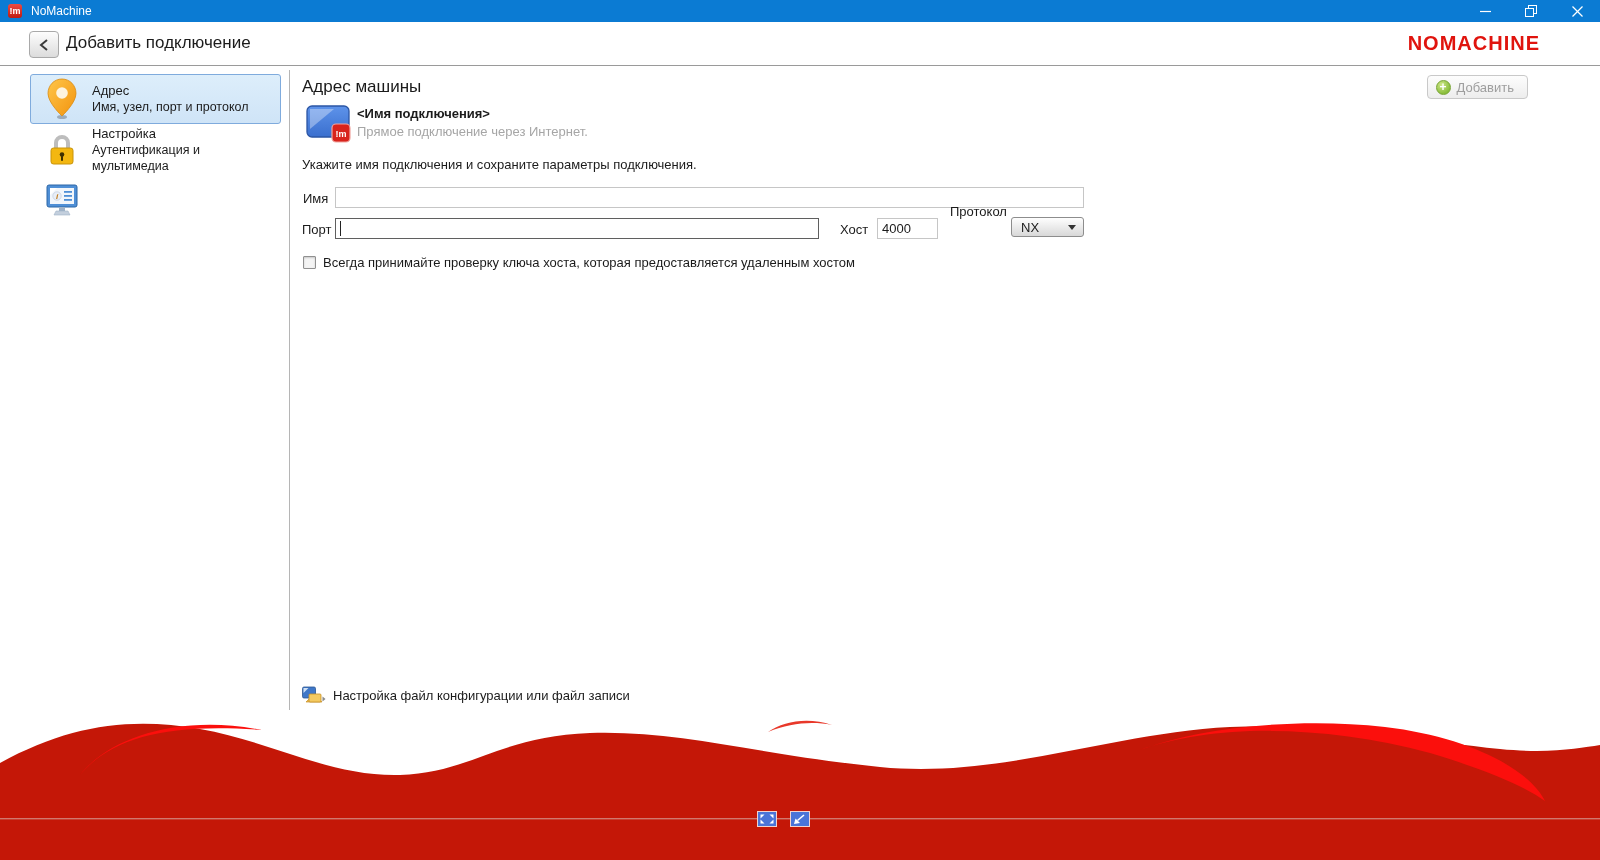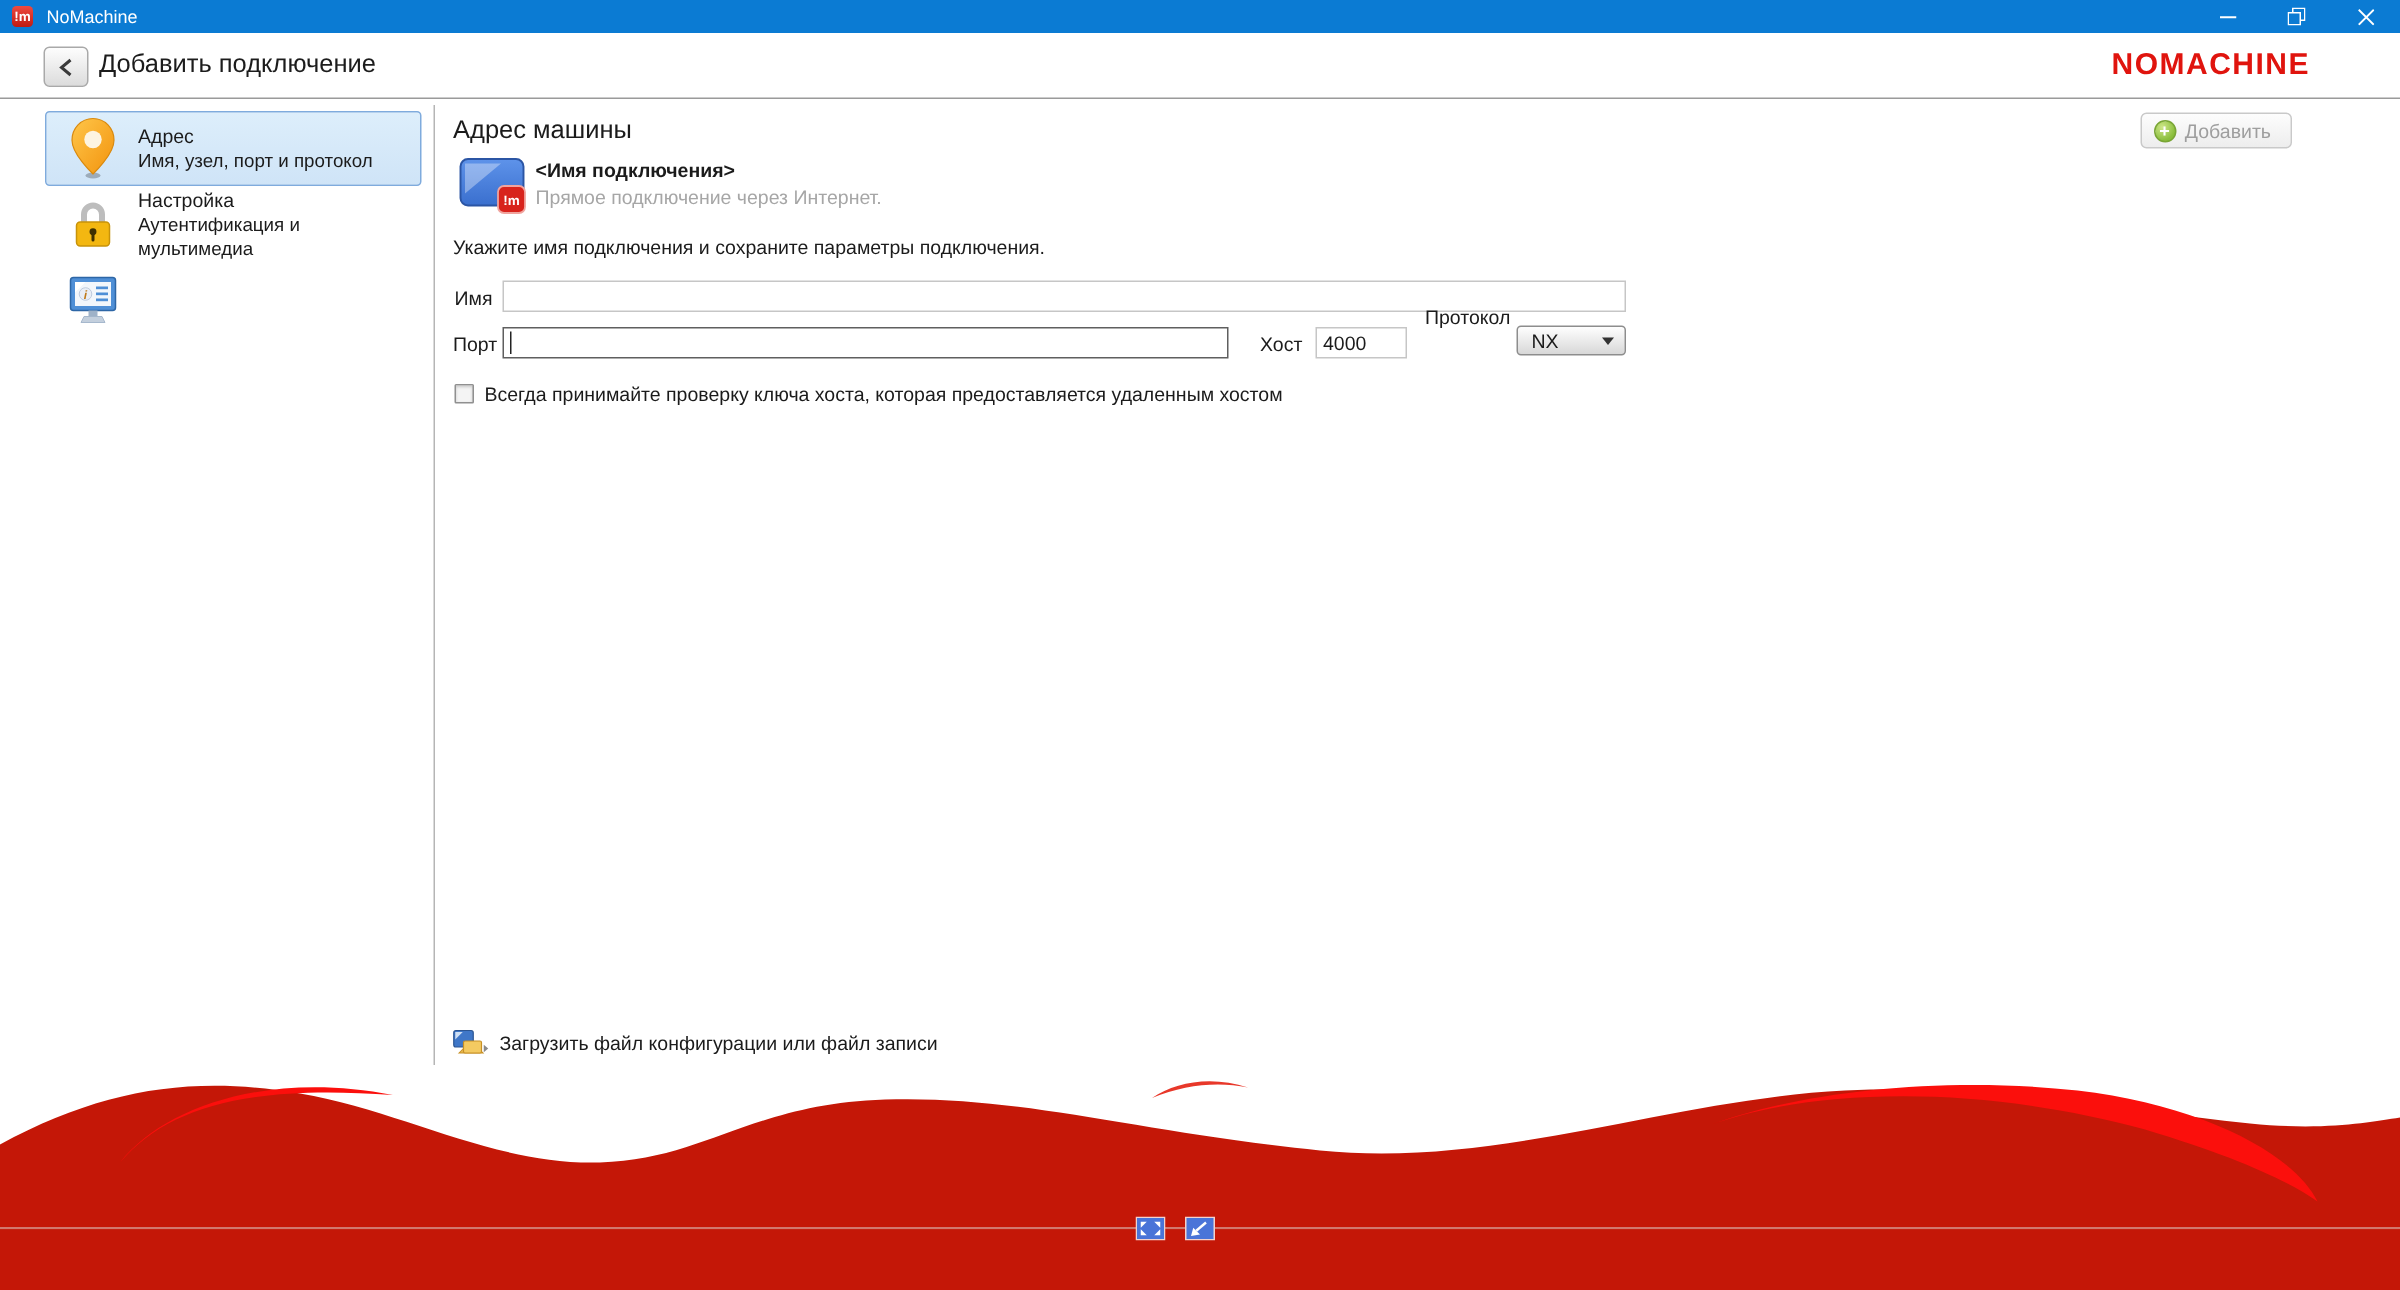--- a/index.html
+++ b/index.html
@@ -222,21 +222,21 @@
   <div class="cb-label">Всегда принимайте проверку ключа хоста, которая предоставляется удаленным хостом</div>
 
   <div class="load-row">
     <svg width="24" height="19" viewBox="0 0 24 19">
       <rect x="0.5" y="1" width="13" height="11" rx="1.5" fill="#3f77c8" stroke="#2b5592" stroke-width="0.8"></rect>
       <path d="M1.5 2 l5 0 -5 5 z" fill="#cfe0f4"></path>
       <path d="M4 16 l4 -4 8 0 4 4 z" fill="#e8b94f" stroke="#c79025" stroke-width="0.7"></path>
       <rect x="7" y="8" width="12" height="8" rx="1" fill="#f4ca61" stroke="#c79025" stroke-width="0.8"></rect>
       <path d="M20.5 10.5 l3 2.5 -3 2.5 z" fill="#8a8a8a"></path>
     </svg>
-    <div class="load-label">Загрузить файл конфигурации или файл записи</div>
+    <div class="load-label">Настройка файл конфигурации или файл записи</div>
   </div>
 
   <div class="footer">
     <svg width="1600" height="145" viewBox="0 0 1600 145">
       <path d="M0 48
                C 70 10, 130 2, 200 14
                C 270 26, 330 62, 400 60
                C 470 58, 500 21, 590 18
                C 680 15, 760 40, 880 52
                C 1000 64, 1110 18, 1230 12

